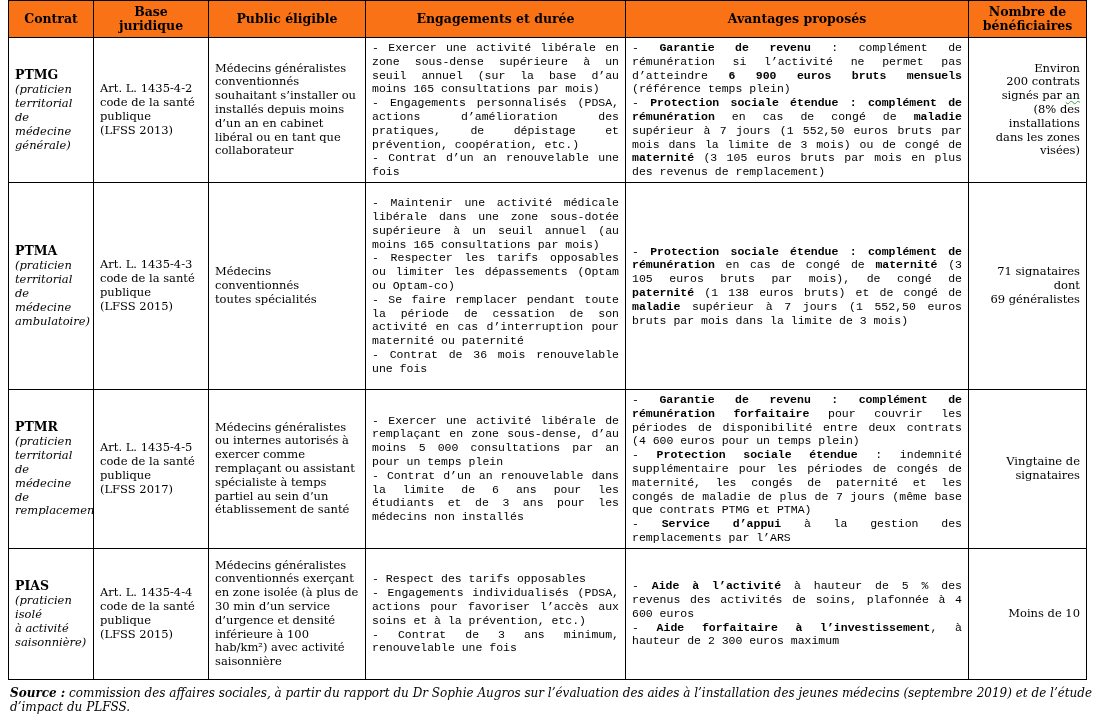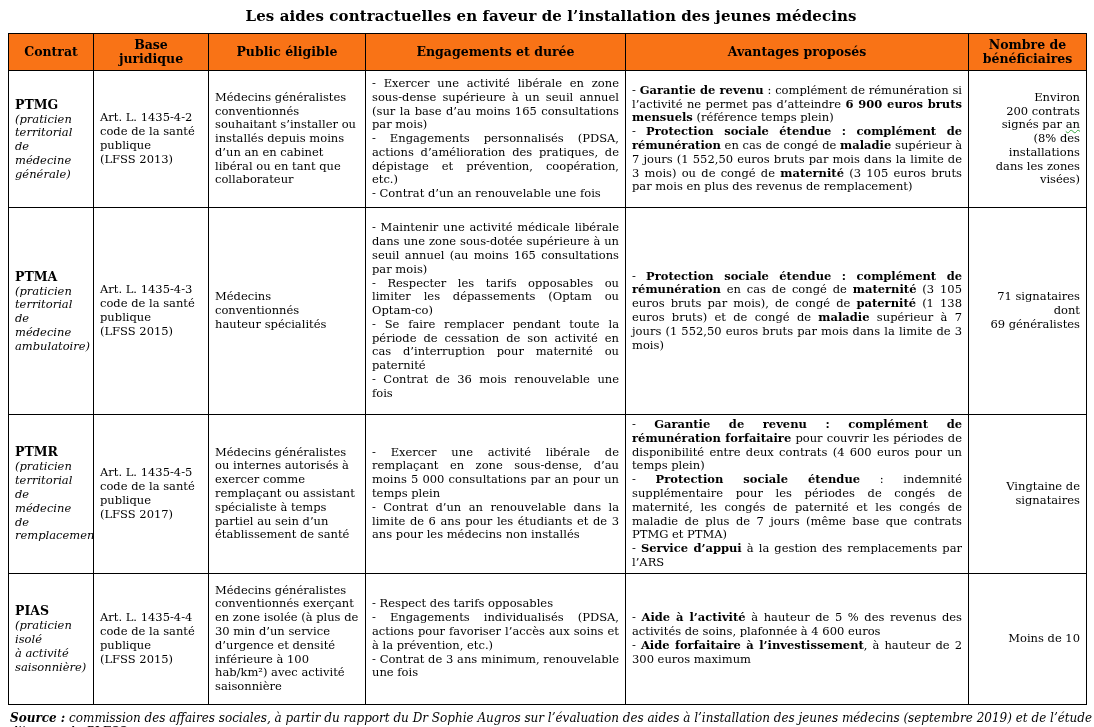--- a/index.html
+++ b/index.html
@@ -59,20 +59,21 @@
   td.c-contrat .desc  { font-style: italic; white-space: pre-line; margin-top: 1px; }
 
   td.c-base   { text-align: left; white-space: pre-line; }
   td.c-public { text-align: left; }
   td.c-benef  { text-align: right; }
   td.c-benef .par { white-space: pre-line; }
 
   td.c-engagements .par, td.c-avantages .par {
     text-align: justify;
     margin: 0;
+    font-family: Liberation Mono, monospace;
   }
   .b { font-weight: bold; }
   .wavy {
     text-decoration-line: underline;
     text-decoration-style: wavy;
     text-decoration-color: #35a33c;
     text-decoration-thickness: 1px;
   }
   tr.r-ptmg { height: 137px; }
   tr.r-ptma { height: 207px; }
@@ -84,21 +85,20 @@
     font-style: italic;
     margin: 6px 0 0 2px;
   }
   .source .src-label { font-weight: bold; }
 </style>
 </head>
 <body>
 
 <div class="page">
 
-  <h1 class="doc-title">Les aides contractuelles en faveur de l’installation des jeunes médecins</h1>
 
   <table class="aids">
     <colgroup>
       <col class="w-contrat">
         <col class="w-base">
         <col class="w-public">
       <col class="w-engage">
         <col class="w-avant">
         <col class="w-benef">
     </colgroup>
@@ -153,21 +153,21 @@
 territorial
 de médecine
 ambulatoire)</div>
         </td>
         <td class="c-base">Art. L. 1435-4-3
 code de la santé
 publique
 (LFSS 2015)</td>
         <td class="c-public" style="white-space: pre-line;">Médecins
 conventionnés
-hauteur spécialités</td>
+toutes spécialités</td>
         <td class="c-engagements">
             <div class="par"><span>- Maintenir une activité médicale libérale dans une zone sous-dotée supérieure à un seuil annuel (au moins 165 consultations par mois)</span></div>
             <div class="par"><span>- Respecter les tarifs opposables ou limiter les dépassements (Optam ou Optam-co)</span></div>
             <div class="par"><span>- Se faire remplacer pendant toute la période de cessation de son activité en cas d’interruption pour maternité ou paternité</span></div>
             <div class="par"><span>- Contrat de 36 mois renouvelable une fois</span></div>
           </td>
         <td class="c-avantages">
             <div class="par"><span>- </span><span class="b">Protection sociale étendue : complément de rémunération</span><span> en cas de congé de </span><span class="b">maternité</span><span> (3 105 euros bruts par mois), de congé de </span><span class="b">paternité</span><span> (1 138 euros bruts) et de congé de </span><span class="b">maladie</span><span> supérieur à 7 jours (1 552,50 euros bruts par mois dans la limite de 3 mois)</span></div>
           </td>
         <td class="c-benef">

